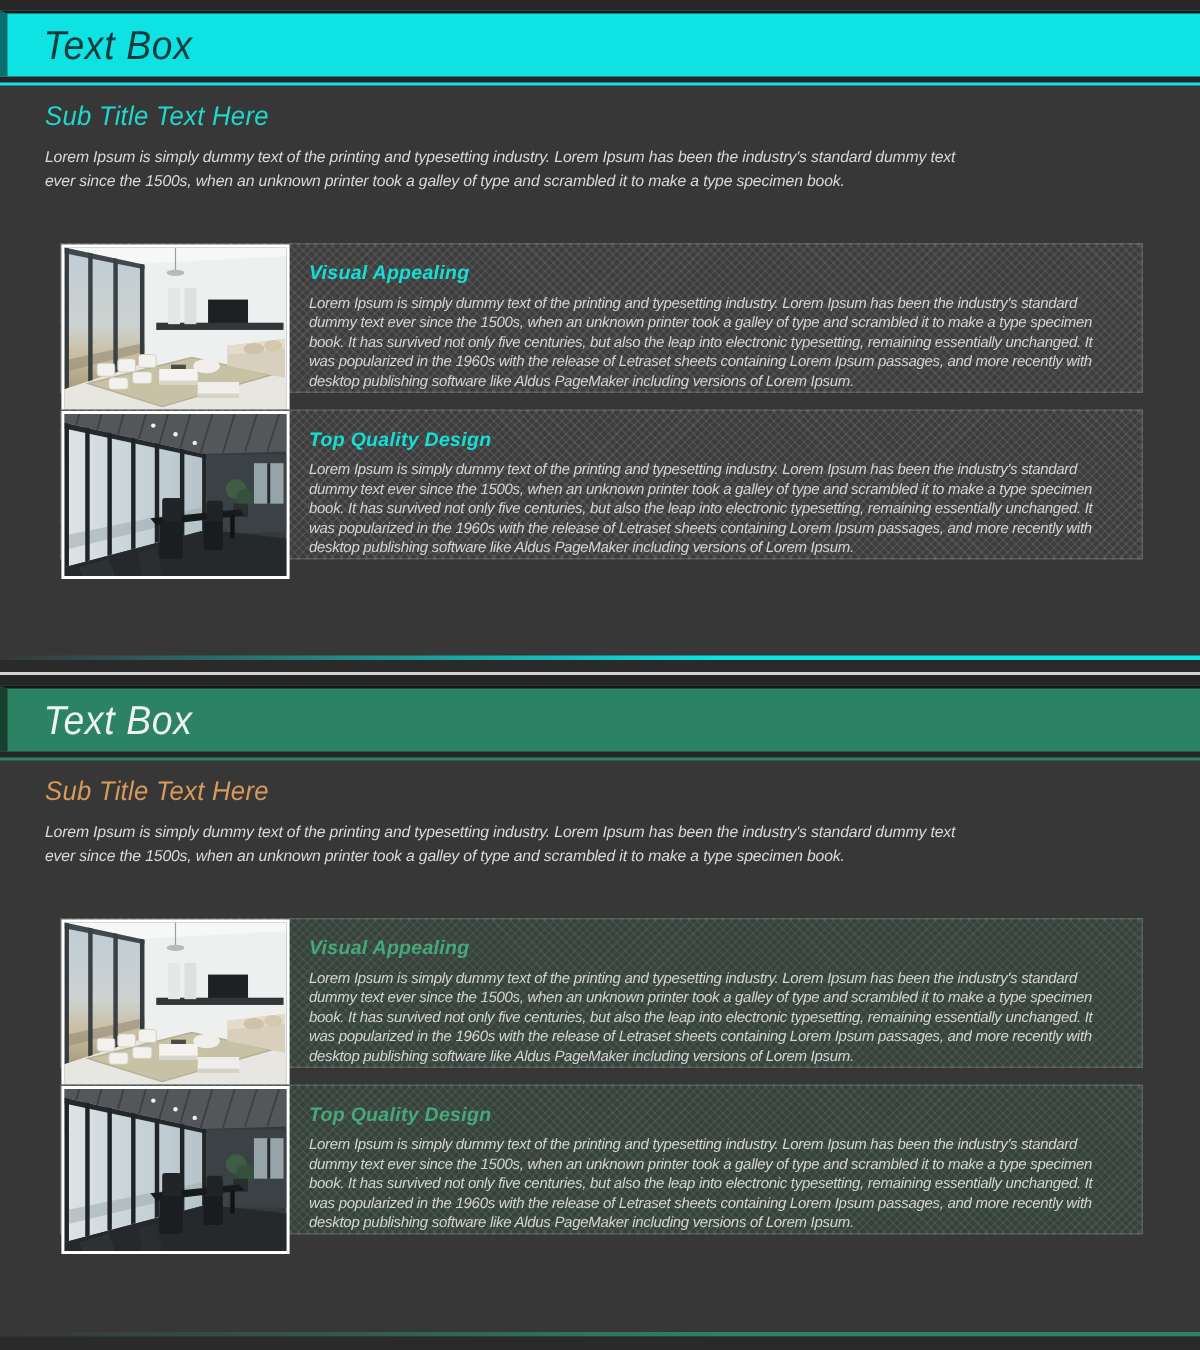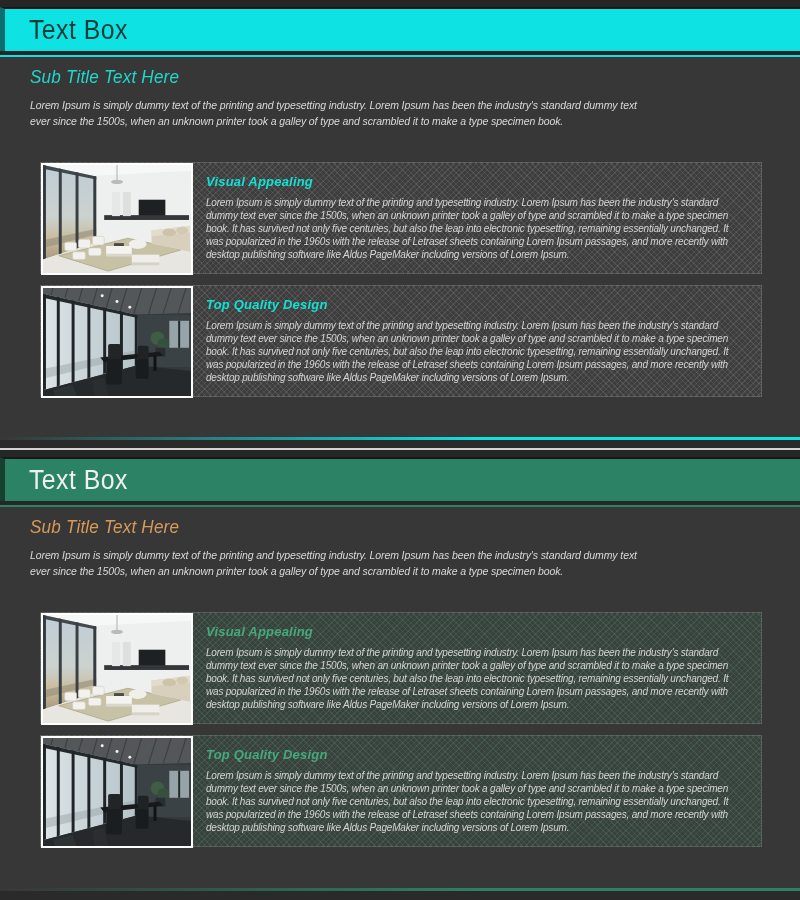--- a/index.html
+++ b/index.html
@@ -13,20 +13,21 @@
     position: relative;
     width: 800px; height: 450px;
     background: #373737;
     overflow: hidden;
   }
   
   .header-zone {
     background: #262626;
     padding-top: 7px;
     padding-bottom: 4px;
+    font-style: italic;
   }
   .title-bar {
     height: 44px;
     background: var(--accent);
     border-top: 2px solid #181818;
     border-left: 5px solid var(--accent-dark);
     display: flex;
     align-items: center;
   }
   .title-bar h1 {
@@ -58,21 +59,21 @@
     margin-top: 9px;
     max-width: 625px;
     font-size: 10.5px;
     line-height: 1.55;
     letter-spacing: -0.1px;
     color: #d9d9d9;
   }
   .cards { margin-top: 32px; margin-left: 10px; }
   .card {
     position: relative;
-    width: 722px; height: 112px;
+    width: 722px; height: 100px;
     background-color: var(--pattern-base);
     background-image:
       repeating-linear-gradient(45deg,  var(--pattern-line) 0, var(--pattern-line) 1px, transparent 1px, transparent 4px),
       repeating-linear-gradient(135deg, var(--pattern-line) 0, var(--pattern-line) 1px, transparent 1px, transparent 4px);
     border: 1px solid rgba(255,255,255,0.14);
   }
   .card + .card { margin-top: 11px; }
   .photo {
     position: absolute;
     left: 0; top: 0;

